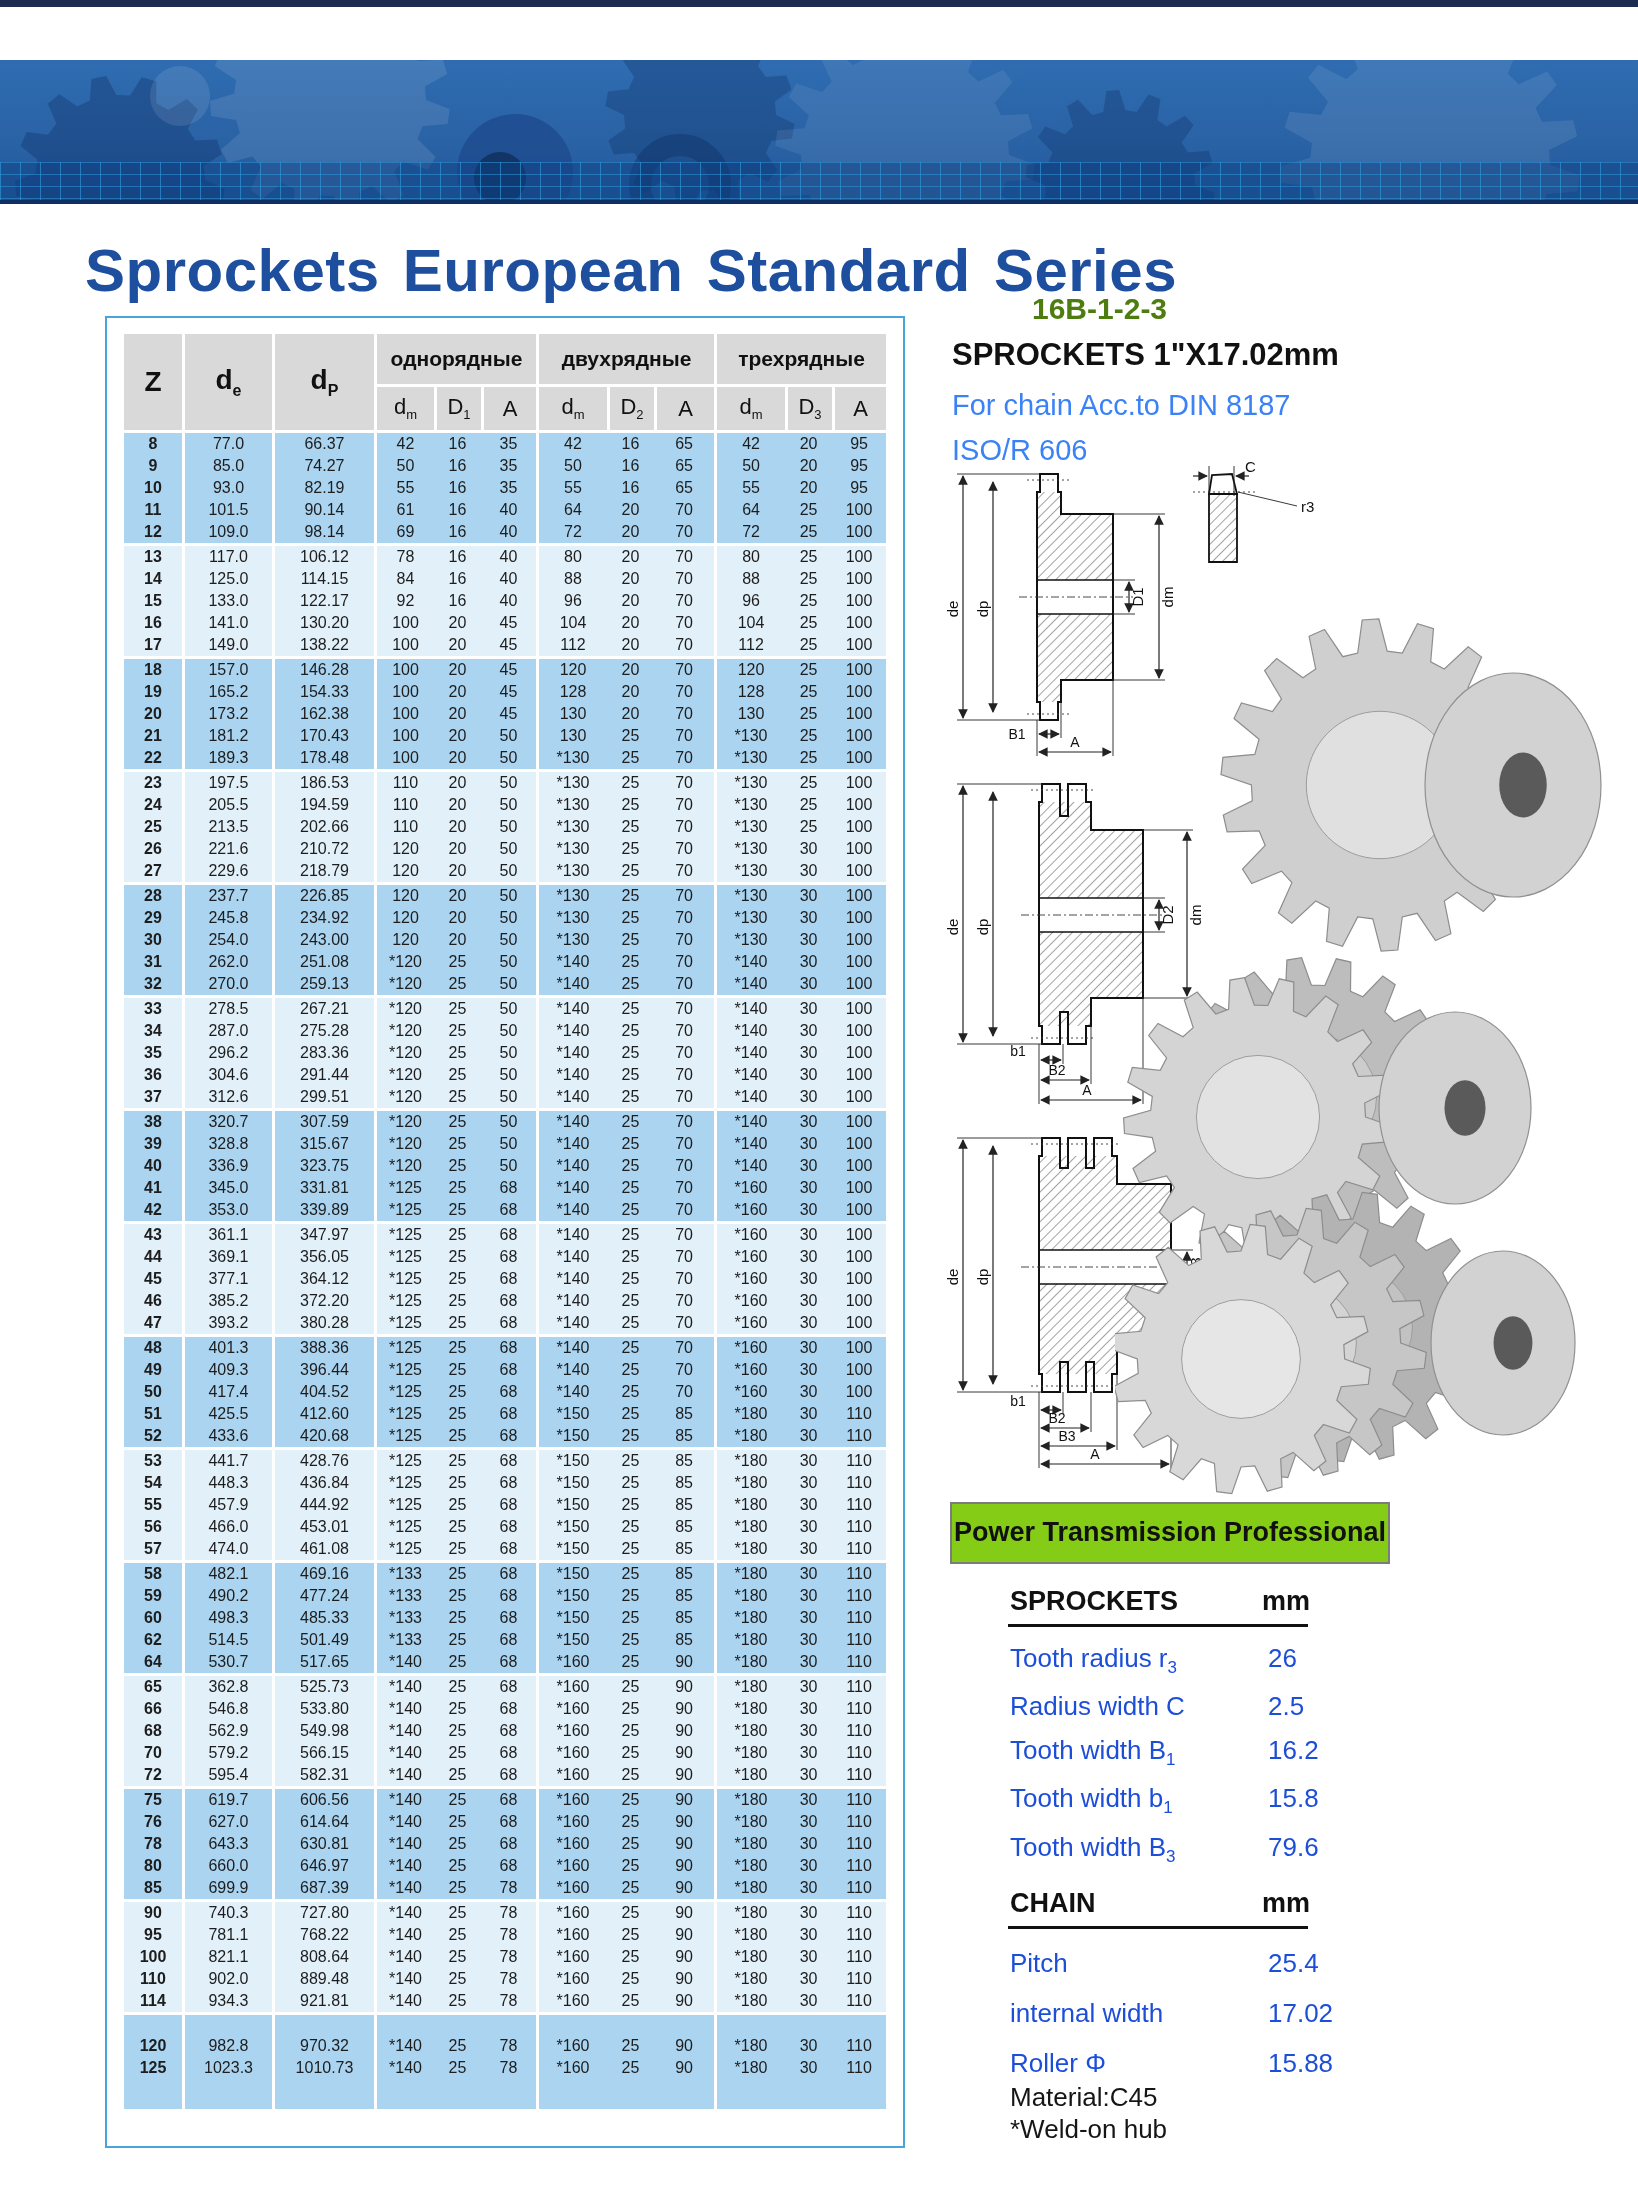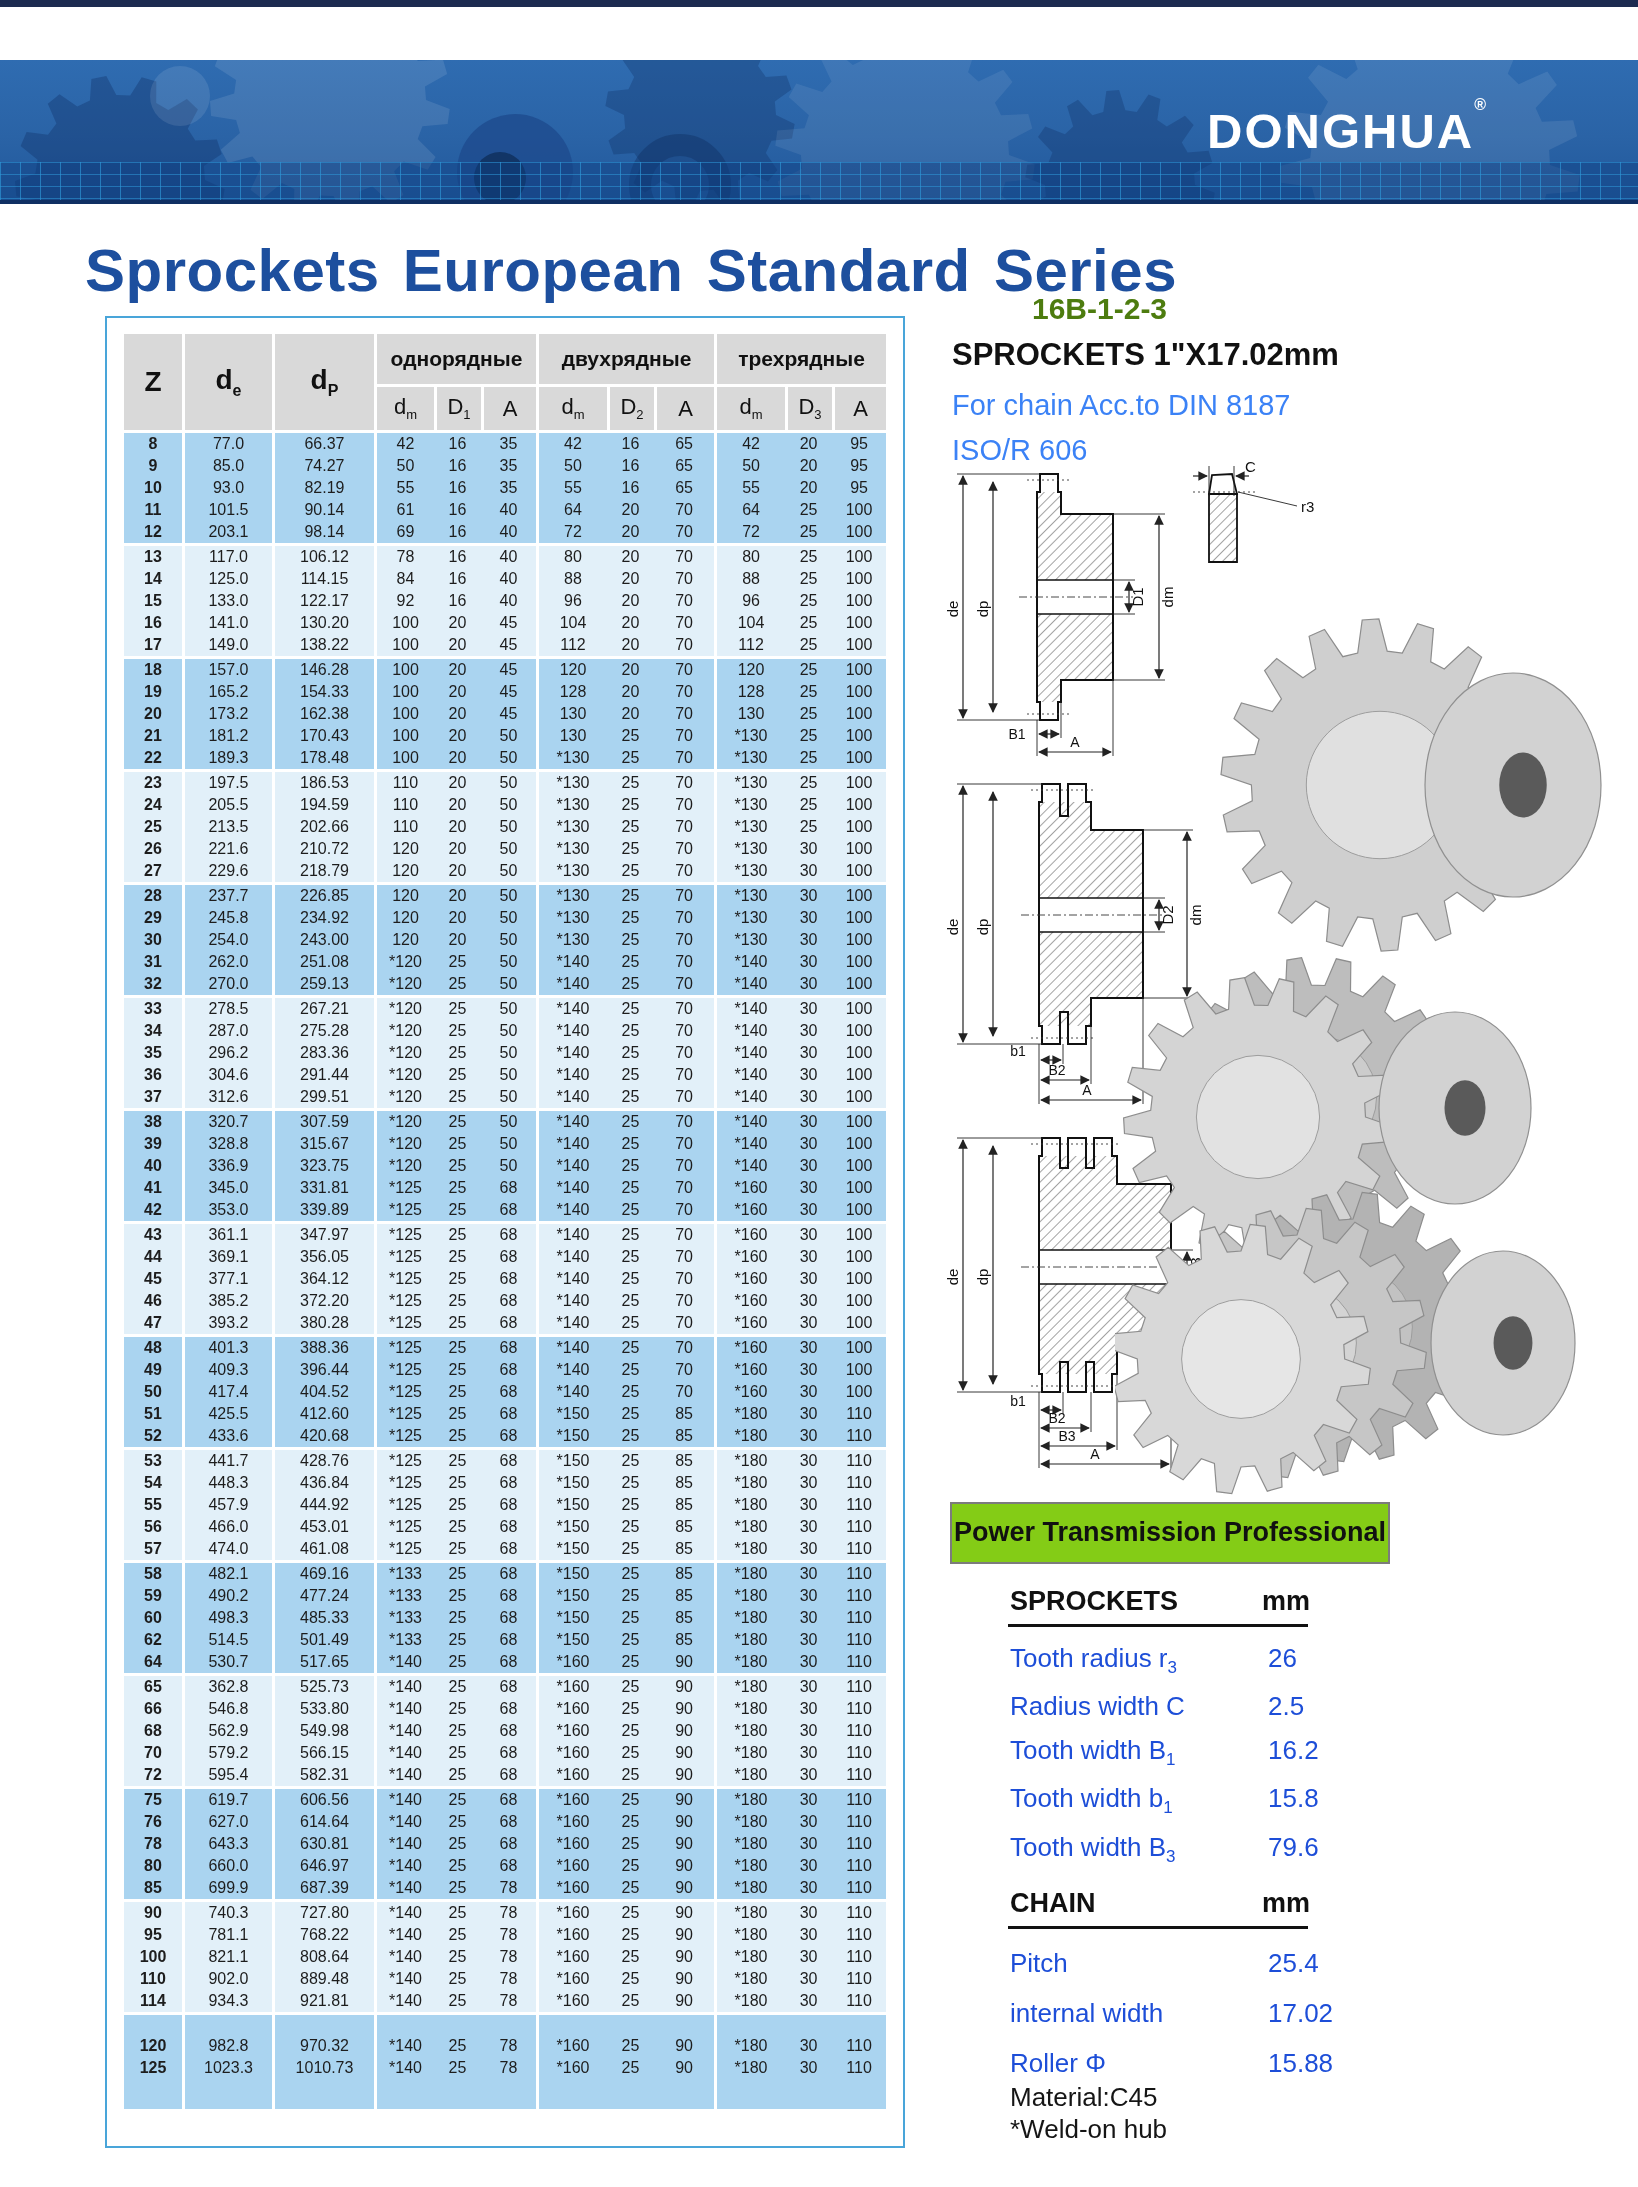--- a/index.html
+++ b/index.html
@@ -69,21 +69,20 @@
       <polygon points="776.0,55.0 794.6,63.9 792.0,78.6 771.5,80.7 765.8,93.0 777.4,110.0 767.9,121.5 749.1,113.0 738.0,120.8 739.5,141.4 725.5,146.5 713.5,129.8 700.0,131.0 691.1,149.6 676.4,147.0 674.3,126.5 662.0,120.8 645.0,132.4 633.5,122.9 642.0,104.1 634.2,93.0 613.6,94.5 608.5,80.5 625.2,68.5 624.0,55.0 605.4,46.1 608.0,31.4 628.5,29.3 634.2,17.0 622.6,-0.0 632.1,-11.5 650.9,-3.0 662.0,-10.8 660.5,-31.4 674.5,-36.5 686.5,-19.8 700.0,-21.0 708.9,-39.6 723.6,-37.0 725.7,-16.5 738.0,-10.8 755.0,-22.4 766.5,-12.9 758.0,5.9 765.8,17.0 786.4,15.5 791.5,29.5 774.8,41.5" fill="rgba(10,40,90,0.28)"></polygon>
       <polygon points="1009.0,95.0 1034.7,104.2 1032.7,119.4 1005.5,121.7 1001.1,134.8 1021.3,153.1 1013.7,166.4 987.7,158.1 978.5,168.5 990.2,193.2 978.1,202.5 957.2,184.9 944.8,191.1 946.1,218.3 931.4,222.3 918.8,198.1 905.0,199.0 895.8,224.7 880.6,222.7 878.3,195.5 865.2,191.1 846.9,211.3 833.6,203.7 841.9,177.7 831.5,168.5 806.8,180.2 797.5,168.1 815.1,147.2 808.9,134.8 781.7,136.1 777.7,121.4 801.9,108.8 801.0,95.0 775.3,85.8 777.3,70.6 804.5,68.3 808.9,55.2 788.7,36.9 796.3,23.6 822.3,31.9 831.5,21.5 819.8,-3.2 831.9,-12.5 852.8,5.1 865.2,-1.1 863.9,-28.3 878.6,-32.3 891.2,-8.1 905.0,-9.0 914.2,-34.7 929.4,-32.7 931.7,-5.5 944.8,-1.1 963.1,-21.3 976.4,-13.7 968.1,12.3 978.5,21.5 1003.2,9.8 1012.5,21.9 994.9,42.8 1001.1,55.2 1028.3,53.9 1032.3,68.6 1008.1,81.2" fill="rgba(255,255,255,0.08)"></polygon>
       <polygon points="1195.0,125.0 1214.7,132.7 1212.8,145.3 1191.7,146.9 1187.6,157.5 1202.0,173.0 1194.8,183.6 1175.1,175.8 1166.8,183.6 1173.0,203.8 1162.0,210.2 1147.6,194.7 1136.7,198.1 1133.6,219.0 1120.9,220.0 1114.6,199.8 1103.3,198.1 1091.5,215.6 1079.6,211.0 1082.7,190.1 1073.2,183.6 1055.0,194.3 1046.3,184.9 1058.2,167.4 1052.4,157.5 1031.4,159.2 1027.6,147.0 1045.9,136.4 1045.0,125.0 1025.3,117.3 1027.2,104.7 1048.3,103.1 1052.4,92.5 1038.0,77.0 1045.2,66.4 1064.9,74.2 1073.2,66.4 1067.0,46.2 1078.0,39.8 1092.4,55.3 1103.3,51.9 1106.4,31.0 1119.1,30.0 1125.4,50.2 1136.7,51.9 1148.5,34.4 1160.4,39.0 1157.3,59.9 1166.8,66.4 1185.0,55.7 1193.7,65.1 1181.8,82.6 1187.6,92.5 1208.6,90.8 1212.4,103.0 1194.1,113.6" fill="rgba(12,42,95,0.30)"></polygon>
       <polygon points="1550.0,105.0 1579.7,115.0 1577.6,131.5 1546.4,134.0 1541.9,148.3 1566.0,168.4 1558.1,183.0 1528.1,174.1 1518.7,185.8 1533.9,213.2 1521.3,224.0 1496.5,204.9 1483.5,212.4 1487.8,243.4 1472.1,249.0 1456.0,222.2 1441.1,224.5 1433.9,254.9 1417.3,254.5 1411.9,223.6 1397.2,220.4 1379.5,246.2 1364.1,239.8 1370.3,209.1 1357.7,200.8 1331.8,218.4 1319.9,206.9 1336.7,180.5 1328.0,168.2 1297.5,175.3 1290.5,160.2 1315.7,141.7 1312.0,127.0 1281.0,122.7 1280.0,106.1 1310.2,97.9 1312.0,83.0 1284.7,67.7 1289.7,51.8 1320.9,55.1 1328.0,41.8 1308.0,17.7 1318.4,4.8 1346.3,19.1 1357.7,9.2 1347.8,-20.4 1362.1,-28.8 1383.0,-5.4 1397.2,-10.4 1398.6,-41.7 1415.1,-44.3 1426.0,-14.9 1441.1,-14.5 1453.7,-43.1 1470.0,-39.6 1469.6,-8.3 1483.5,-2.4 1505.6,-24.5 1519.5,-15.4 1507.8,13.7 1518.7,24.2 1547.3,11.5 1556.9,25.1 1535.6,48.0 1541.9,61.7 1573.2,60.2 1577.2,76.3 1549.1,90.0" fill="rgba(255,255,255,0.09)"></polygon>
       <circle cx="515" cy="112" r="58" fill="#1e4c8f" opacity="0.85"></circle>
       <circle cx="500" cy="118" r="26" fill="#123566"></circle>
       <circle cx="680" cy="125" r="40" fill="none" stroke="rgba(12,40,90,.35)" stroke-width="22"></circle>
       <circle cx="180" cy="36" r="30" fill="rgba(255,255,255,0.10)"></circle>
     </svg>
   <div class="grid-strip"></div>
-  <div class="brand"><span>DONGHUA</span><sup>®</sup></div>
 </div>
 <div class="abs page-title">Sprockets European Standard Series</div>
 
 <div class="abs table-frame">
   <table class="sprk">
     <colgroup>
       <col style="width:58px">
         <col style="width:90px">
         <col style="width:102px">
       <col style="width:60px">
@@ -169,21 +168,21 @@
           <td>40</td>
           <td class="sep">64</td>
           <td>20</td>
           <td>70</td>
           <td class="sep">64</td>
           <td>25</td>
           <td>100</td>
         </tr>
         <tr class="dark">
           <td class="zc">12</td>
-          <td class="sep">203.1</td>
+          <td class="sep">109.0</td>
           <td class="sep">98.14</td>
           <td class="sep">69</td>
           <td>16</td>
           <td>40</td>
           <td class="sep">72</td>
           <td>20</td>
           <td>70</td>
           <td class="sep">72</td>
           <td>25</td>
           <td>100</td>

